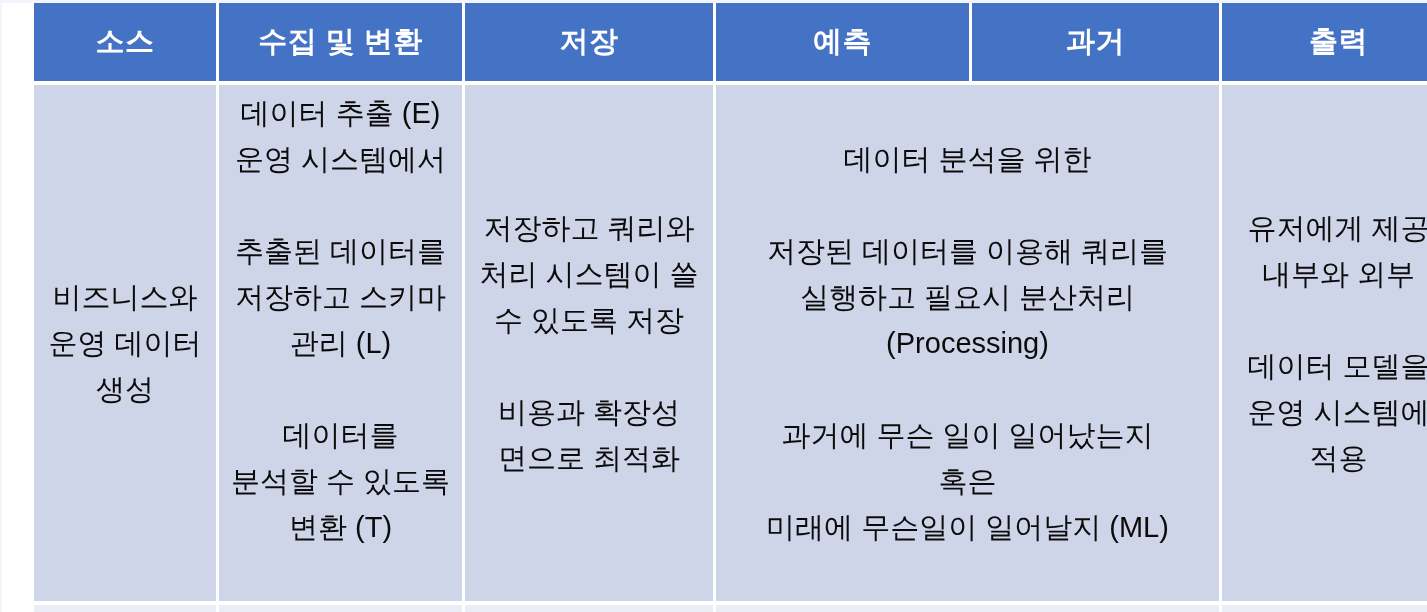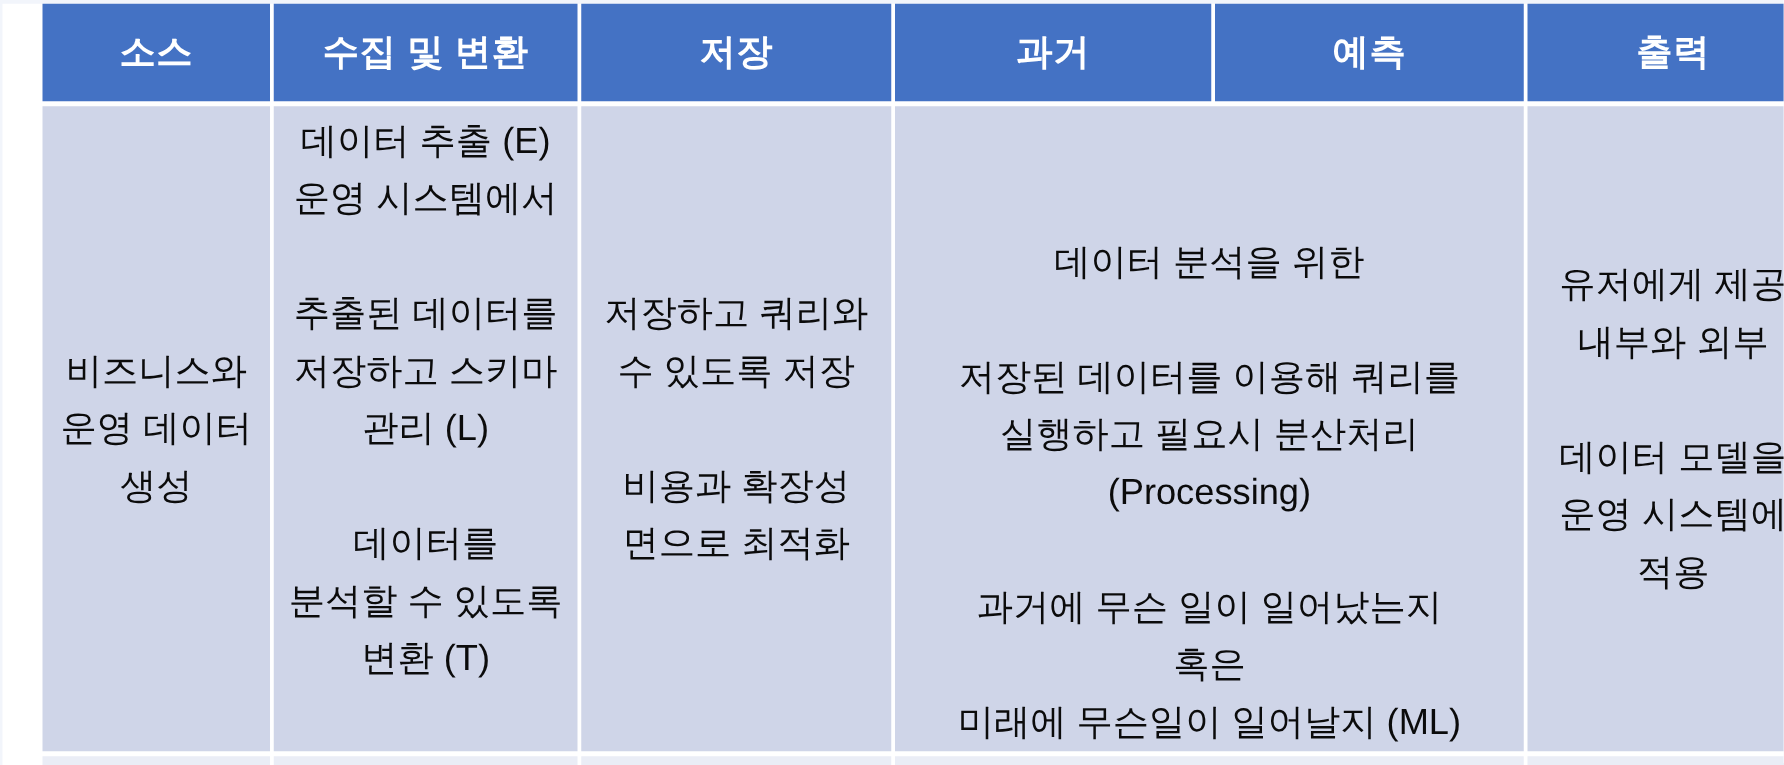--- a/index.html
+++ b/index.html
@@ -51,37 +51,36 @@
     text-align: center;
     overflow: hidden;
   }
   .line {
     min-height: 46px;
     line-height: 46px;
     white-space: nowrap;
   }
   .span2 {
     grid-column: span 2;
-    justify-content: flex-end;
   }
   .sliver {
     background: #eaedf6;
   }
 </style>
 </head>
 <body>
 
 <div class="canvas">
   <div class="table-grid">
 
     <div class="hcell">소스</div>
     <div class="hcell">수집 및 변환</div>
     <div class="hcell">저장</div>
+    <div class="hcell">예측</div>
     <div class="hcell">과거</div>
-    <div class="hcell">예측</div>
     <div class="hcell">출력</div>
 
     <div class="bcell">
       <div class="line">비즈니스와</div>
       <div class="line">운영 데이터</div>
       <div class="line">생성</div>
     </div>
 
     <div class="bcell">
       <div class="line">데이터 추출 (E)</div>
@@ -92,20 +91,21 @@
       <div class="line">관리 (L)</div>
       <div class="line"></div>
       <div class="line">데이터를</div>
       <div class="line">분석할 수 있도록</div>
       <div class="line">변환 (T)</div>
       <div class="line"></div>
     </div>
 
     <div class="bcell">
       <div class="line">저장하고 쿼리와</div>
+      <div class="line">처리 시스템이 쓸</div>
       <div class="line">수 있도록 저장</div>
       <div class="line"></div>
       <div class="line">비용과 확장성</div>
       <div class="line">면으로 최적화</div>
     </div>
 
     <div class="bcell span2">
       <div class="line">데이터 분석을 위한</div>
       <div class="line"></div>
       <div class="line">저장된 데이터를 이용해 쿼리를</div>

